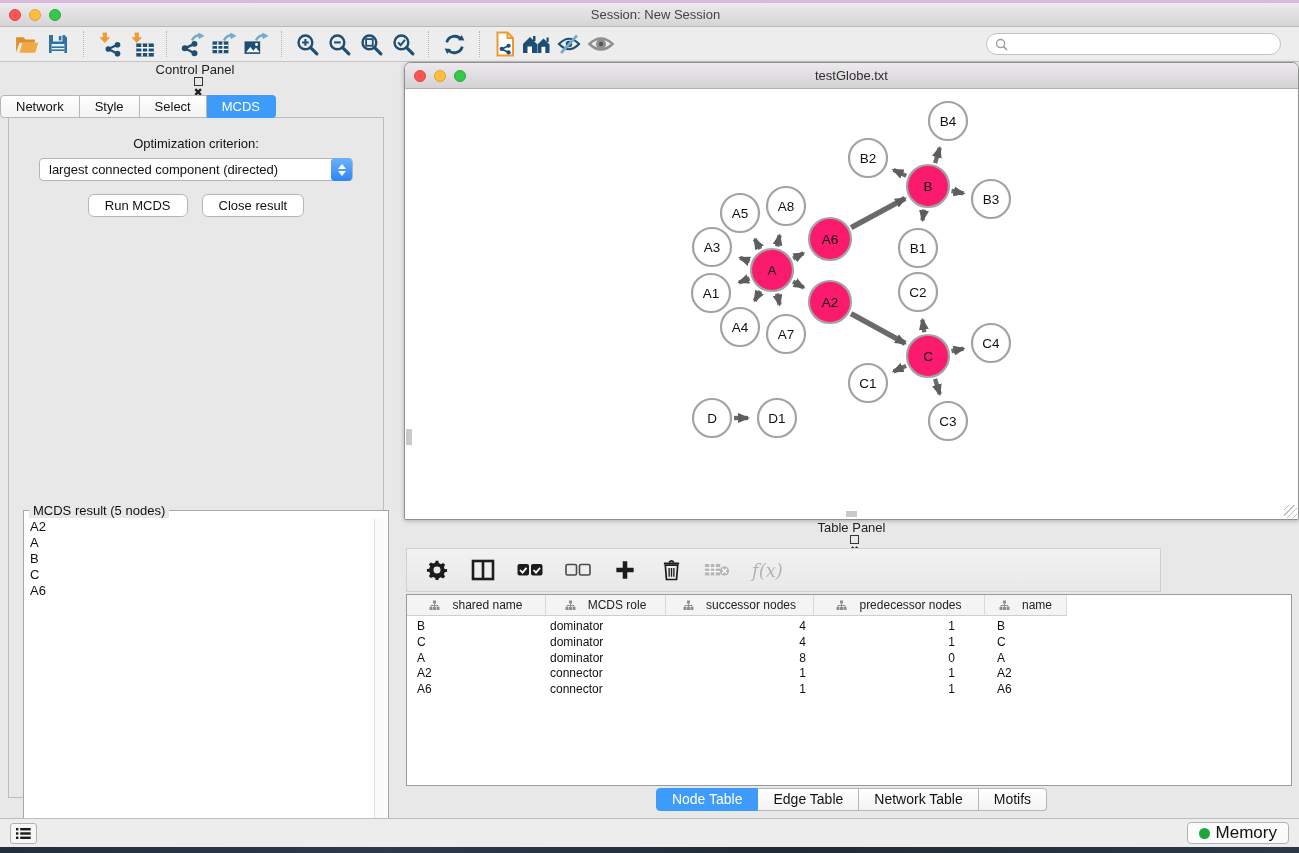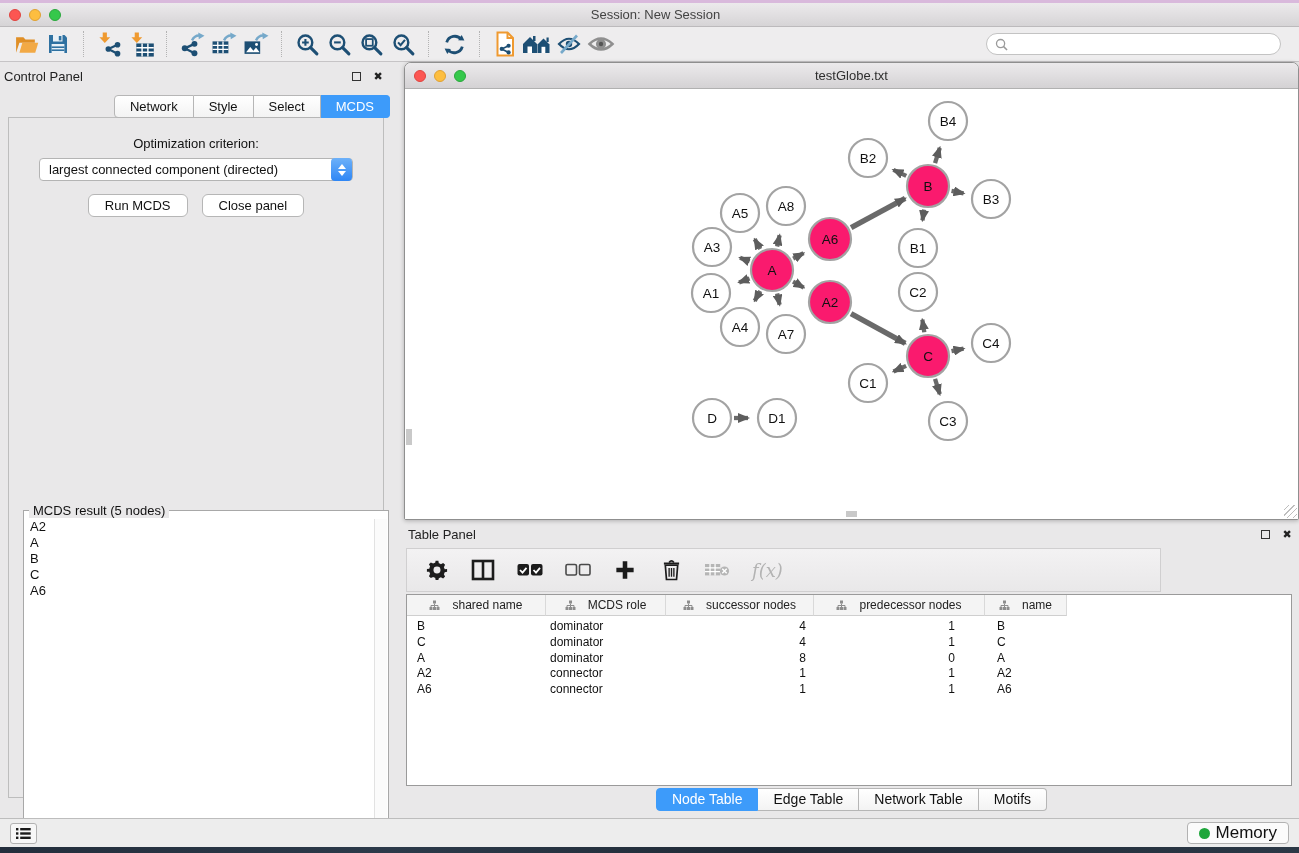--- a/index.html
+++ b/index.html
@@ -21,27 +21,27 @@
   .toolbar { position:absolute; left:0; top:27px; width:1299px; height:35px;
     background:#eeedee; border-bottom:1px solid #c6c4c6; display:flex; align-items:center; padding:0 10px; }
   .tb-btn { width:32px; height:30px; display:flex; align-items:center; justify-content:center; cursor:default; }
   .tb-sep { width:1px; height:26px; border-left:1px dotted #b3b3b3; margin:0 9px; }
   .searchbox { margin-left:auto; margin-right:8px; width:295px; height:22px; background:#fff;
     border:1px solid #c3c3c3; border-radius:11px; display:flex; align-items:center; padding:0 8px; }
   .searchbox input { border:none; outline:none; flex:1; font-size:12px; font-family:"Liberation Sans",sans-serif; background:transparent; }
 
   
   .cpanel { position:absolute; left:0; top:62px; width:390px; height:750px; }
-  .panel-head { height:28px; display:flex; align-items:center; padding:0 4px; font-size:13px; color:#222; }
+  .panel-head { height:28px; display:flex; align-items:center; padding:0 4px; font-size:13px; color:#222;flex-direction:column; }
   .panel-head .spacer { flex:1; }
   .winbtn { width:16px; height:16px; display:flex; align-items:center; justify-content:center;
     font-size:11px; color:#222; margin-left:6px; }
   .float-glyph { width:9px; height:9px; border:1.4px solid #333; display:inline-block; }
 
-  .cp-tabs { position:absolute; left:0; top:33px; width:100%; display:flex; justify-content:flex-end; z-index:2; }
+  .cp-tabs { position:absolute; left:0; top:33px; width:100%; display:flex; justify-content:flex-start; z-index:2; }
   .cp-tab { height:23px; line-height:21px; padding:0 15px; font-size:13px; color:#111;
     background:linear-gradient(#ffffff,#f3f3f3); border:1px solid #b6b6b6; border-left:none; }
   .cp-tab:first-child { border-left:1px solid #b6b6b6; border-radius:4px 0 0 4px; }
   .cp-tab:last-child { border-radius:0 4px 4px 0; }
   .cp-tab.active { background:#3d9bfa; color:#fff; border-color:#3d9bfa; }
 
   .cp-content { position:absolute; left:8px; top:55px; width:376px; height:681px;
     border:1px solid #bdbdbd; background:#e9e8e9; }
   .opt-label { margin-top:18px; text-align:center; font-size:13px; color:#111; }
   .opt-select { position:relative; margin:7px auto 0; width:314px; height:23px; background:#fff;
@@ -310,21 +310,21 @@
     <div class="opt-label">Optimization criterion:</div>
     <div class="opt-select">
       <span>largest connected component (directed)</span>
       <span class="opt-stepper">
           <span class="tri-up"></span>
           <span class="tri-dn"></span>
         </span>
     </div>
     <div class="cp-buttons">
       <div class="btn">Run MCDS</div>
-      <div class="btn">Close panel</div>
+      <div class="btn">Close result</div>
     </div>
     <div class="mcds-fs">
       <div class="mcds-legend">MCDS result (5 nodes)</div>
       <div class="mcds-list" id="mcds-list">
           <div class="mcds-item">A2</div>
           <div class="mcds-item">A</div>
           <div class="mcds-item">B</div>
           <div class="mcds-item">C</div>
           <div class="mcds-item">A6</div>
         </div>

